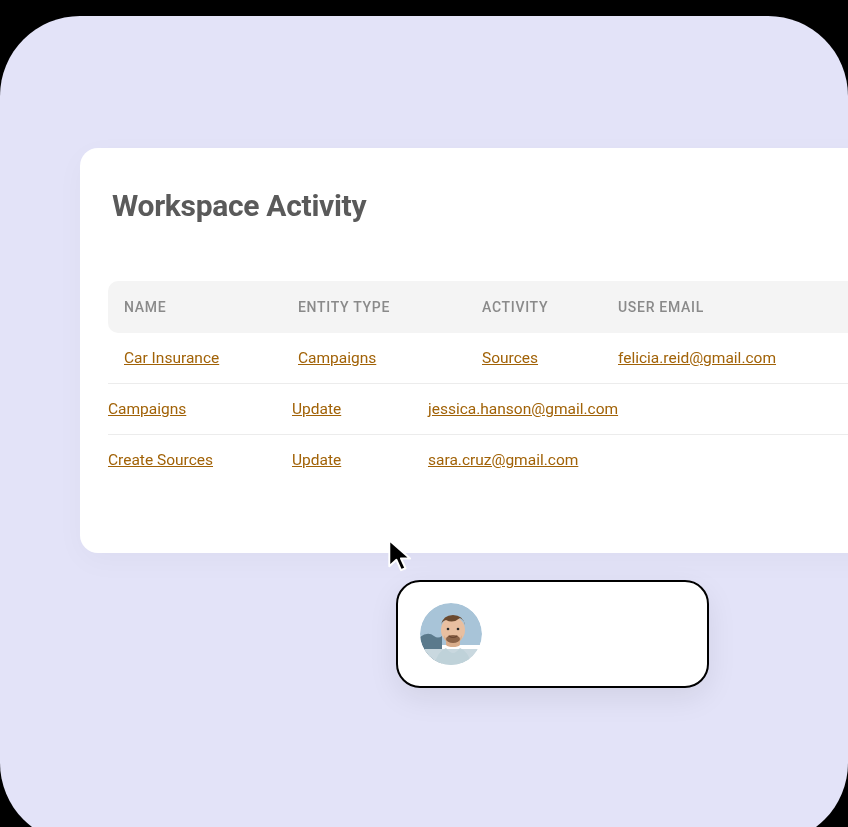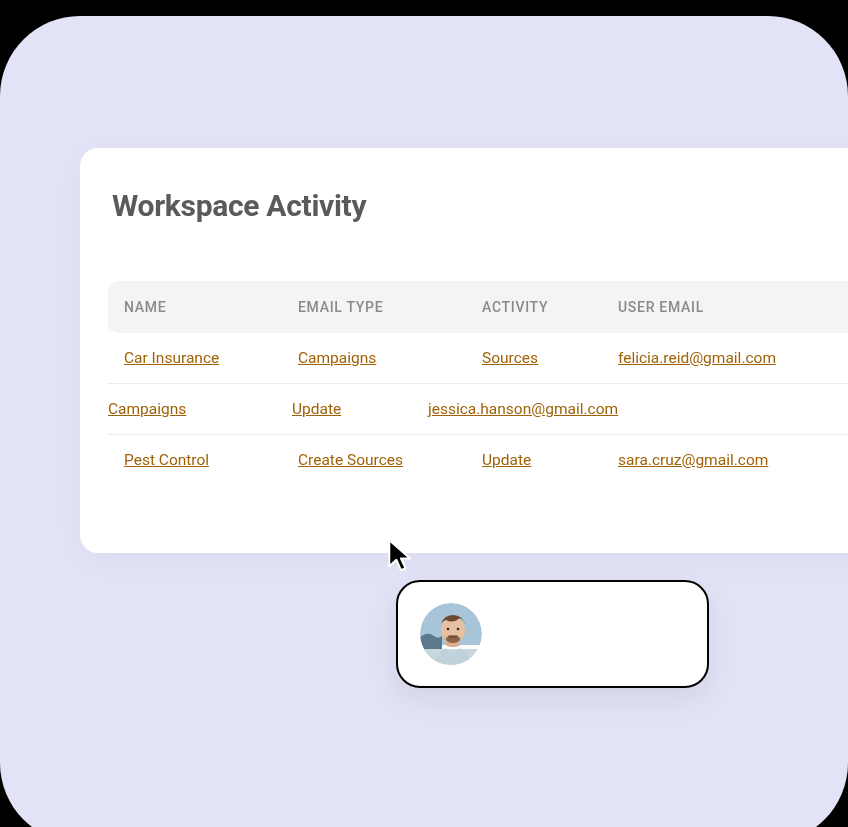--- a/index.html
+++ b/index.html
@@ -145,38 +145,37 @@
 <body>
 
 <div class="canvas">
 
   <div class="card">
     <h1 class="page-title">Workspace Activity</h1>
 
     <div class="table">
       <div class="thead">
         <div class="th col-name">NAME</div>
-        <div class="th col-entity">EMAIL TYPE</div>
+        <div class="th col-entity">ENTITY TYPE</div>
         <div class="th col-activity">ACTIVITY</div>
         <div class="th col-email">USER EMAIL</div>
       </div>
       <div class="tbody">
         <div class="tr">
           <div class="td col-name">Car Insurance</div>
           <div class="td col-entity">Campaigns</div>
           <div class="td col-activity">Sources</div>
           <div class="td col-email">felicia.reid@gmail.com</div>
         </div>
         <div class="tr">
           <div class="td col-entity">Campaigns</div>
           <div class="td col-activity">Update</div>
           <div class="td col-email">jessica.hanson@gmail.com</div>
         </div>
         <div class="tr">
-          <div class="td col-name">Pest Control</div>
           <div class="td col-entity">Create Sources</div>
           <div class="td col-activity">Update</div>
           <div class="td col-email">sara.cruz@gmail.com</div>
         </div>
       </div>
     </div>
   </div>
 
   <div class="cursor">
     <svg viewBox="0 0 20 26" xmlns="http://www.w3.org/2000/svg">

